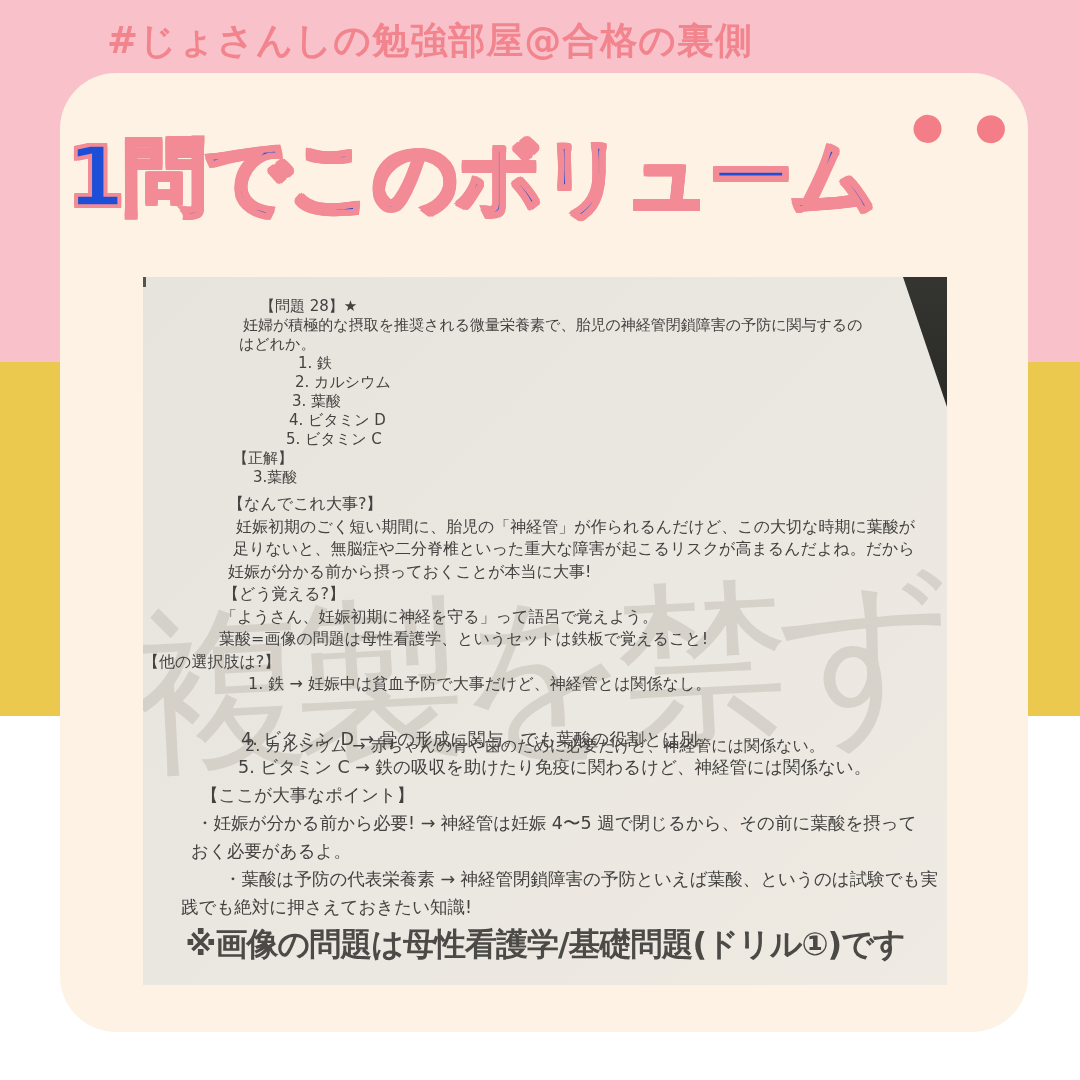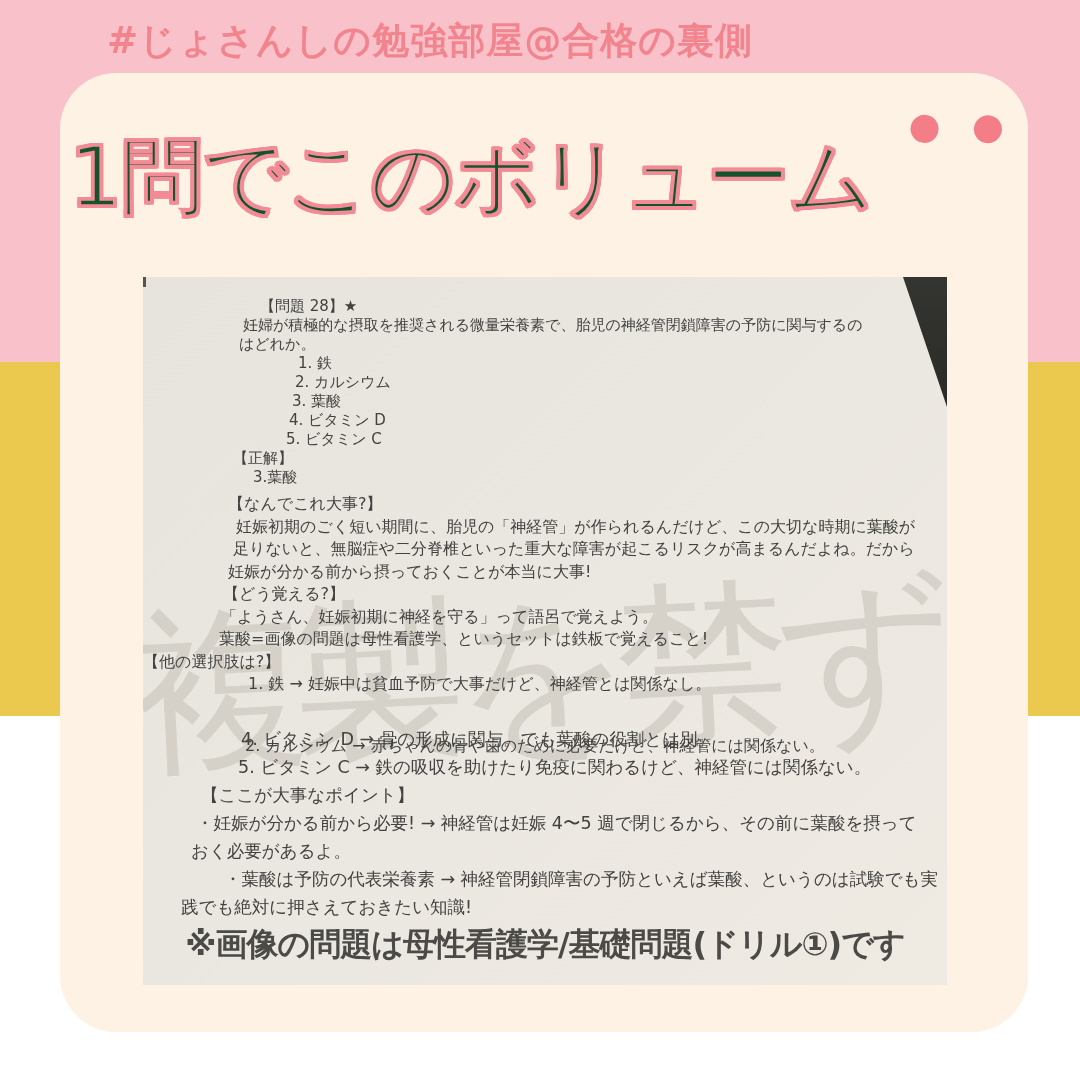--- a/index.html
+++ b/index.html
@@ -15,22 +15,22 @@
   }
   .card{
     position:absolute;left:60px;top:73px;width:968px;height:959px;
     background:#fdf2e4;border-radius:56px;
   }
   .title-row{
     position:absolute;left:0;top:30px;width:100%;height:150px;
     display:flex;align-items:center;justify-content:center;gap:22px;
   }
   .title-text{
-    font-size:84px;font-weight:400;letter-spacing:-2px;
-    color:#14532d;
+    font-size:84px;font-weight:700;letter-spacing:-2px;
+    color:#1d4ed8;
     -webkit-text-stroke:3.5px #f28b95;
     text-shadow:
       2px 0 0 #f28b95,-2px 0 0 #f28b95,0 2px 0 #f28b95,0 -2px 0 #f28b95,
       2px 2px 0 #f28b95,-2px -2px 0 #f28b95,2px -2px 0 #f28b95,-2px 2px 0 #f28b95;
   }
   .bangs{position:relative;width:125px;height:138px;margin-top:-10px;}
   .bang{position:absolute;top:0;width:40px;height:130px;}
   .bang.b1{left:2px;transform:rotate(12deg);}
   .bang.b2{left:64px;transform:rotate(14deg);}
   .bang .stem{

